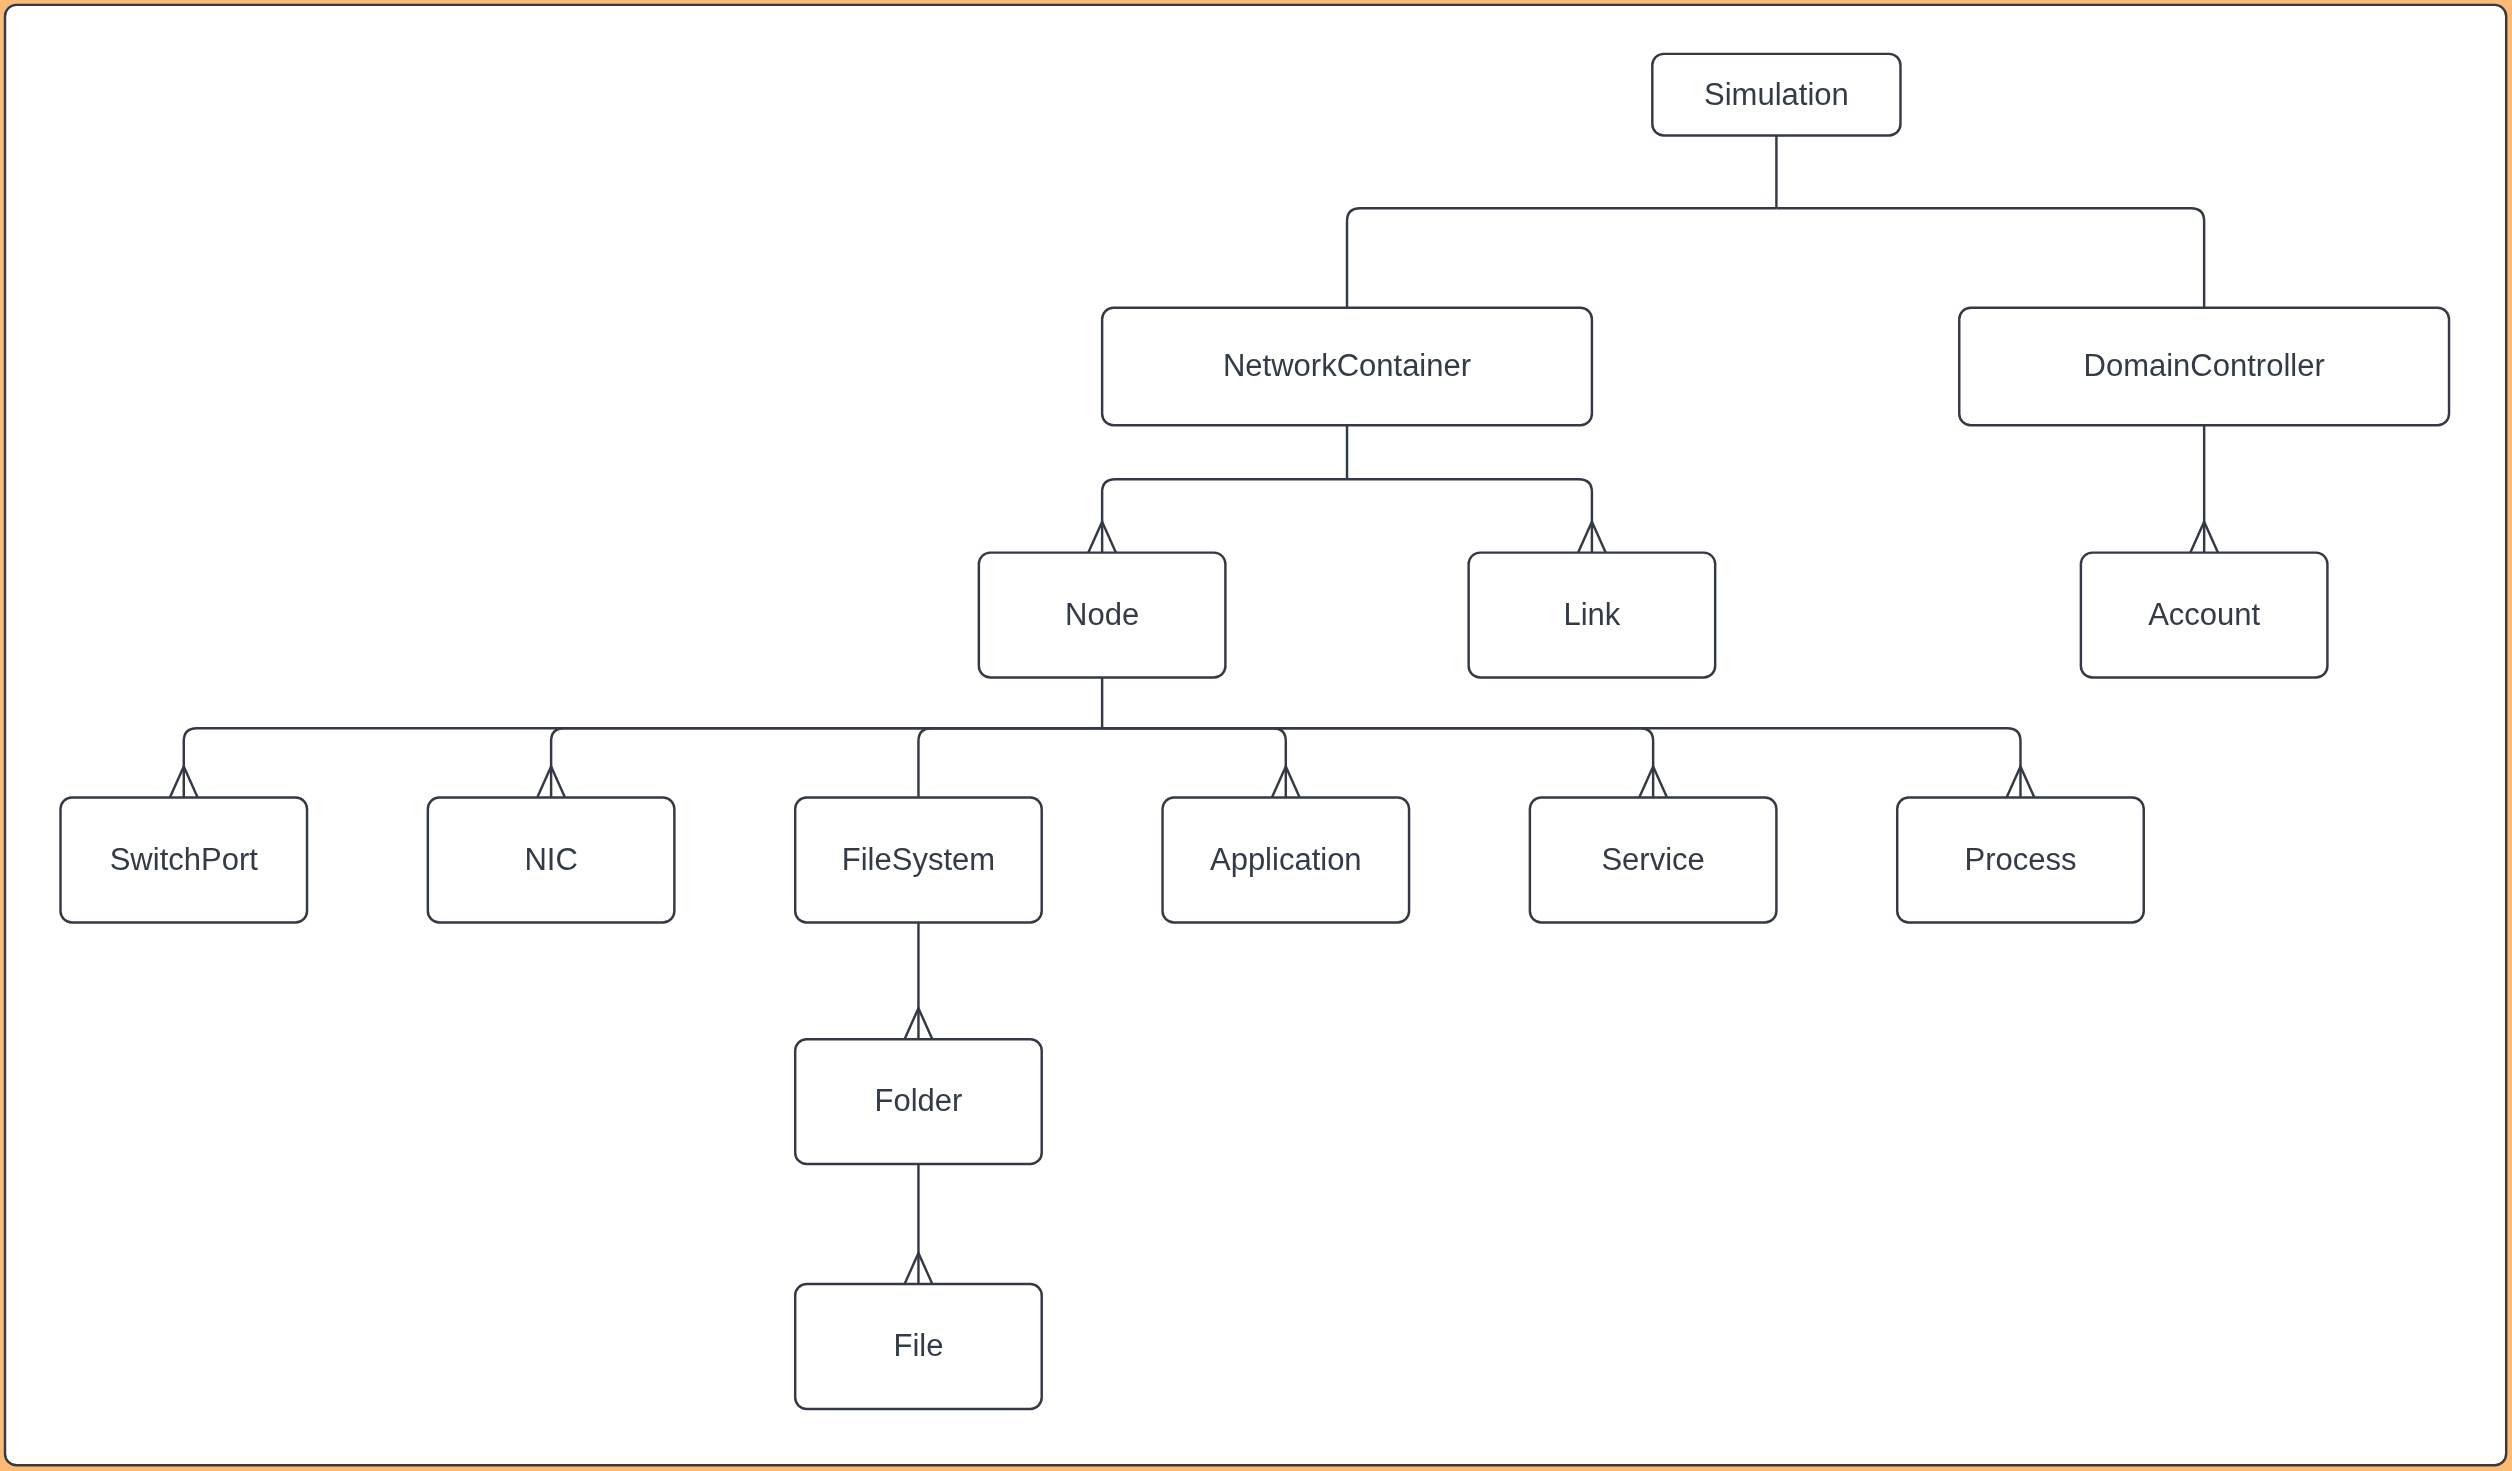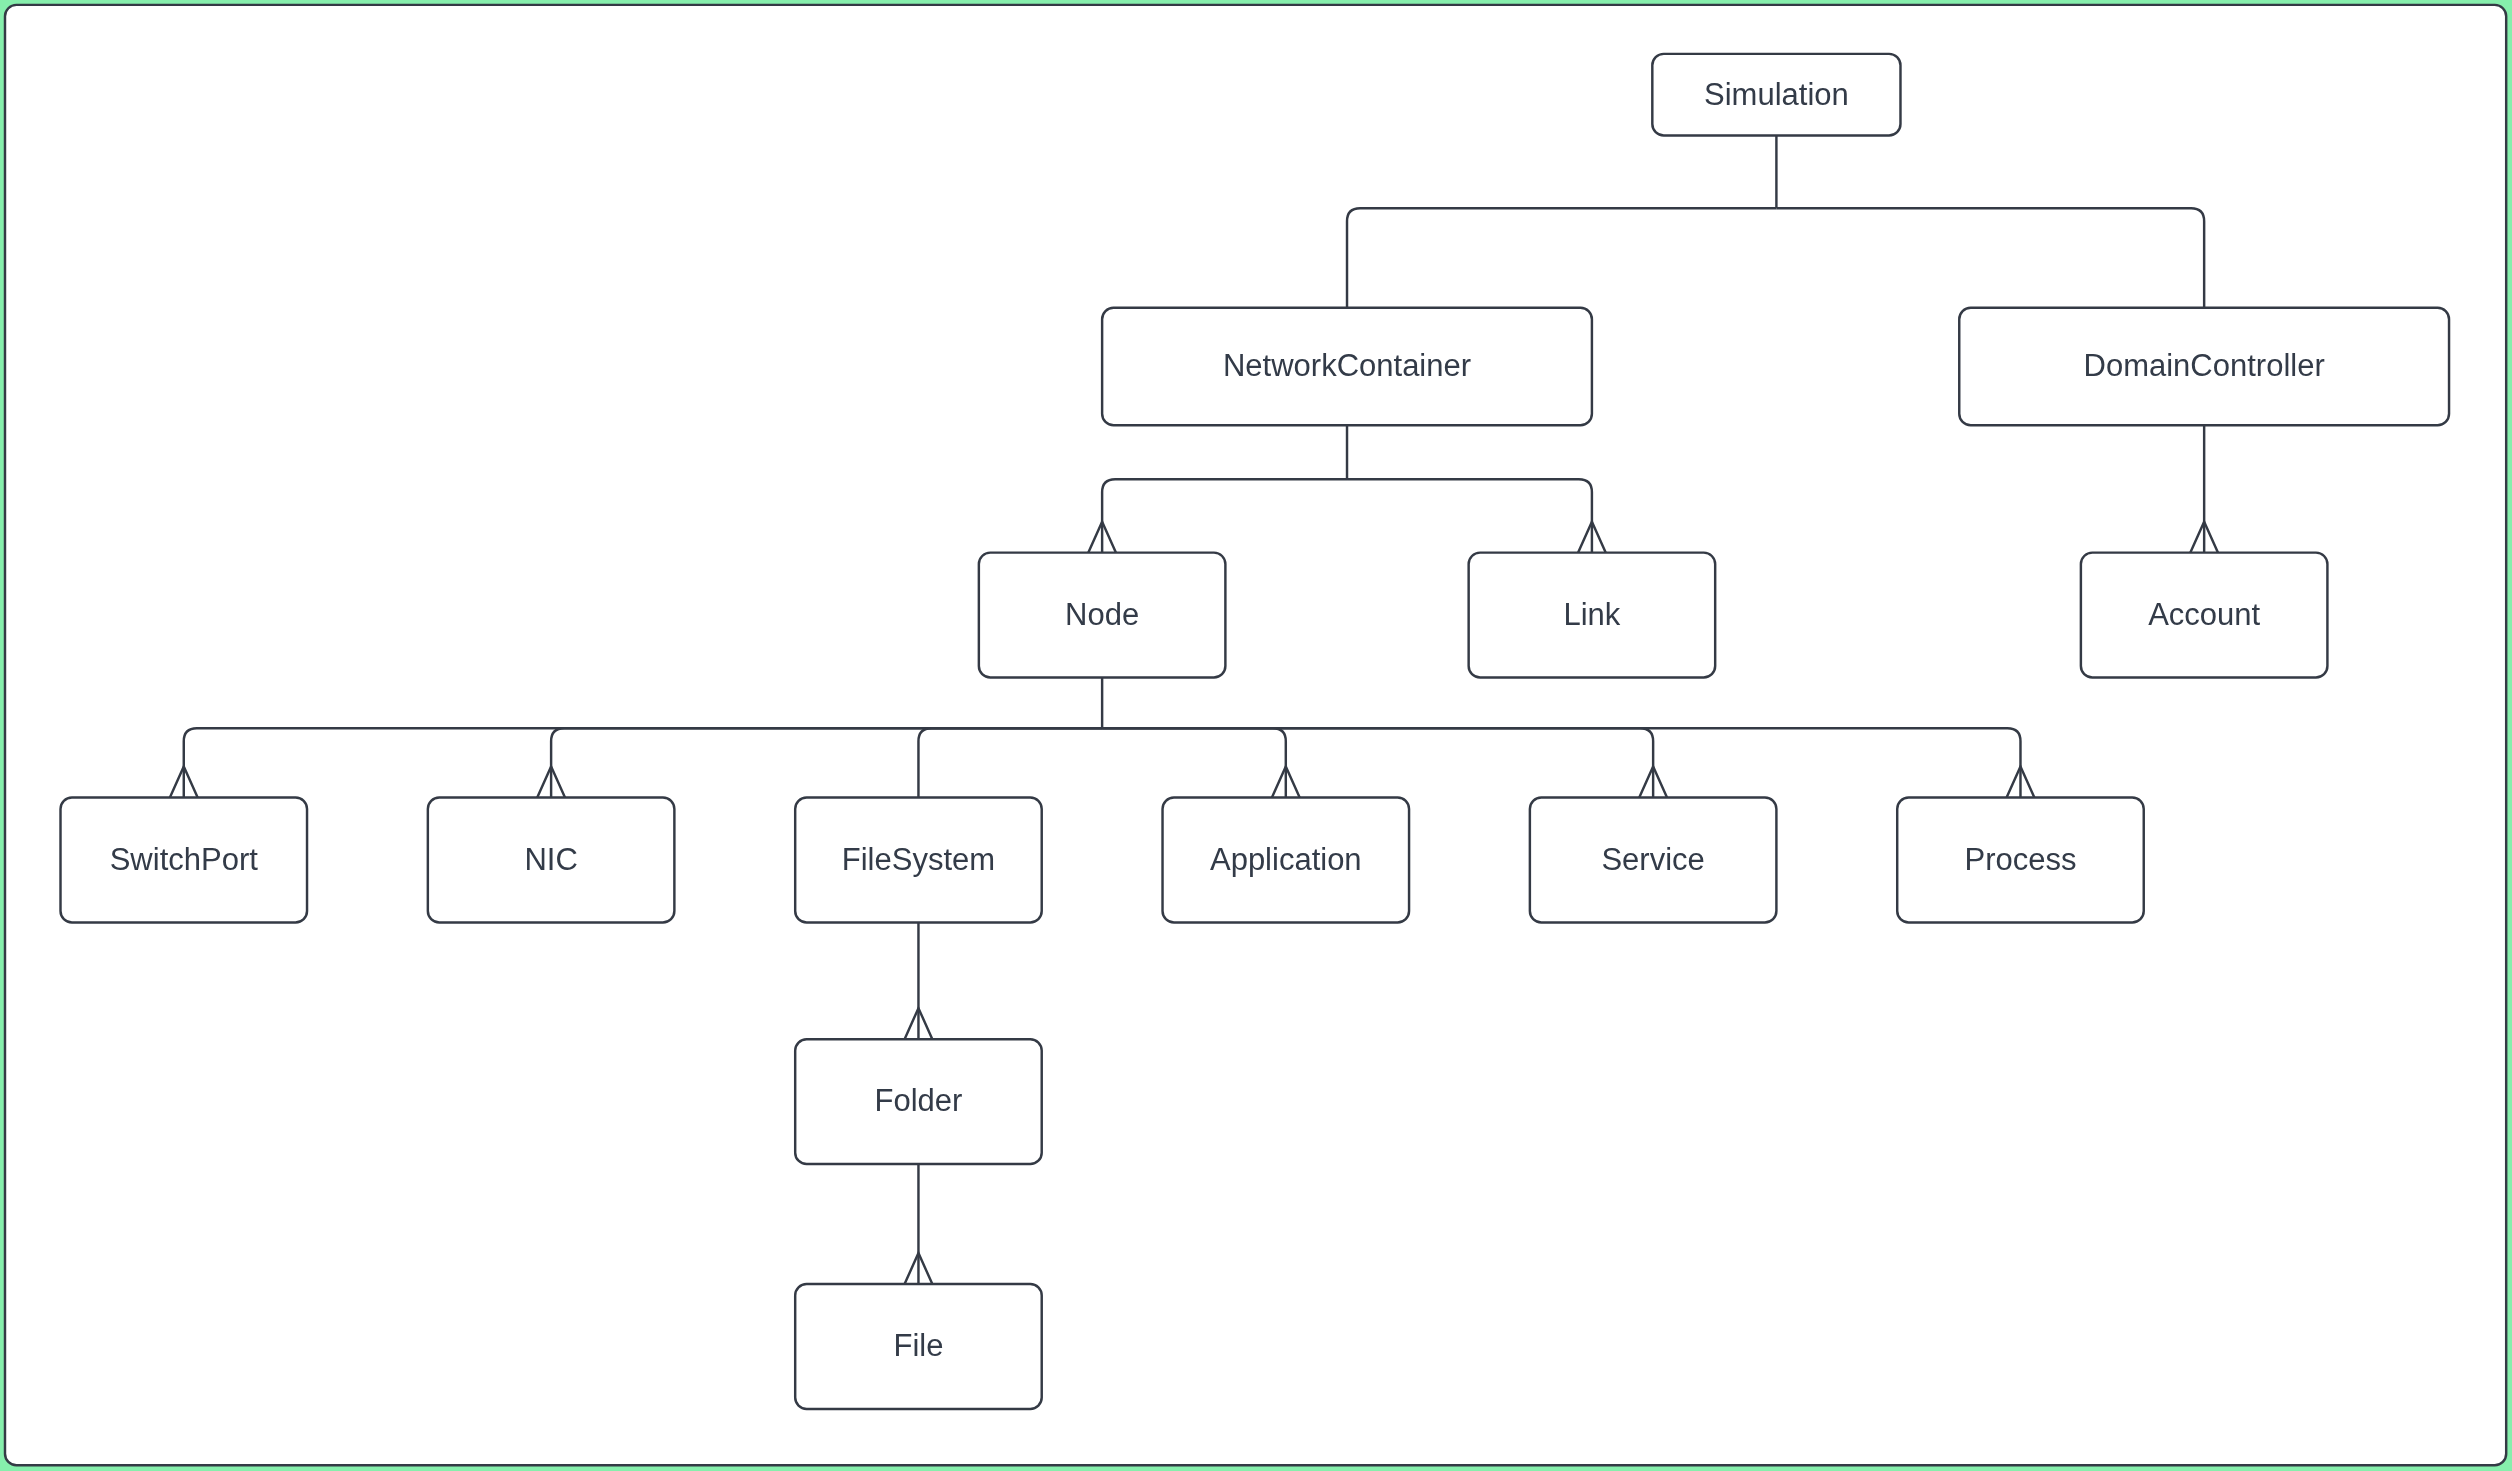--- a/index.html
+++ b/index.html
@@ -8,21 +8,21 @@
     padding: 0;
     background: #ffffff;
   }
   body {
     font-family: "Liberation Sans", sans-serif;
   }
   #stage {
     position: relative;
     width: 2512px;
     height: 1471px;
-    background: #86efac;
+    background: #fdba74;
     overflow: hidden;
   }
   #diagram-svg {
     position: absolute;
     top: 0;
     left: 0;
     width: 2512px;
     height: 1471px;
   }
   .canvas-frame {

